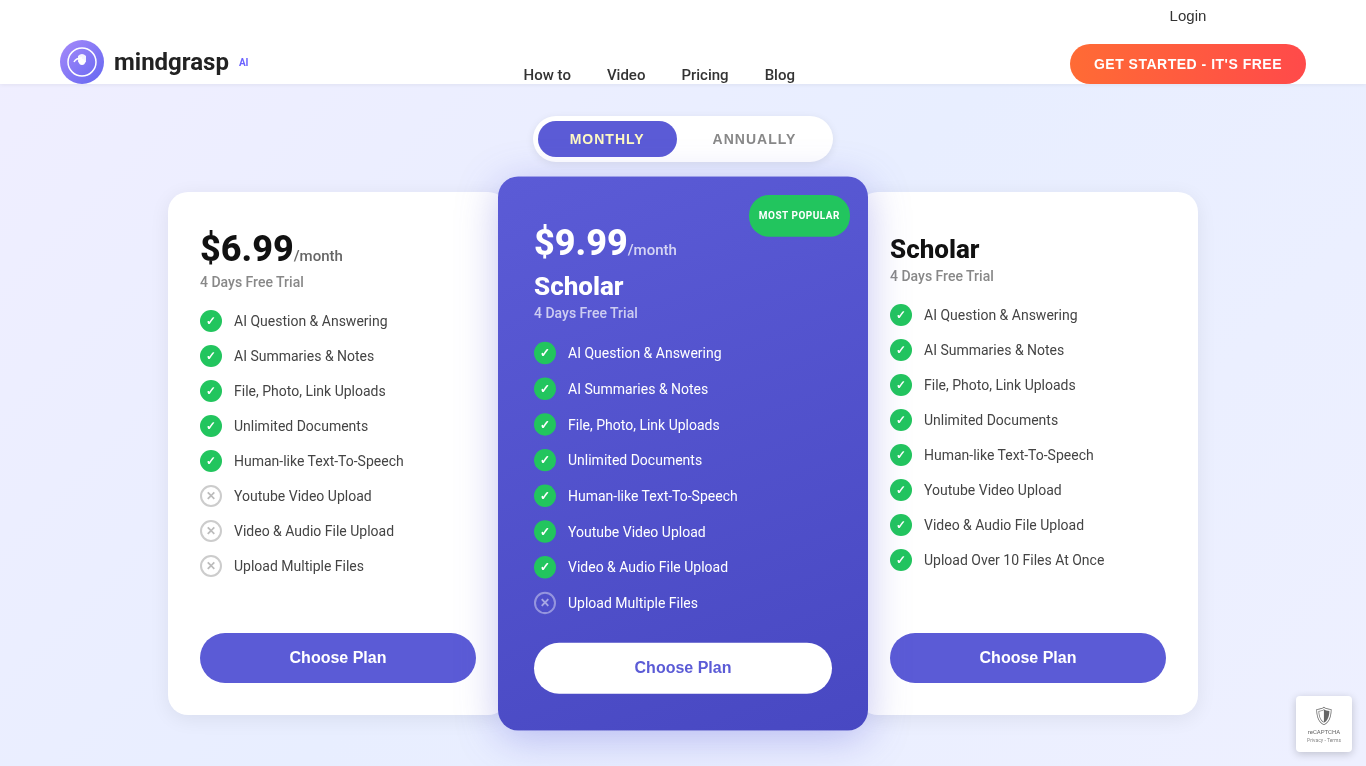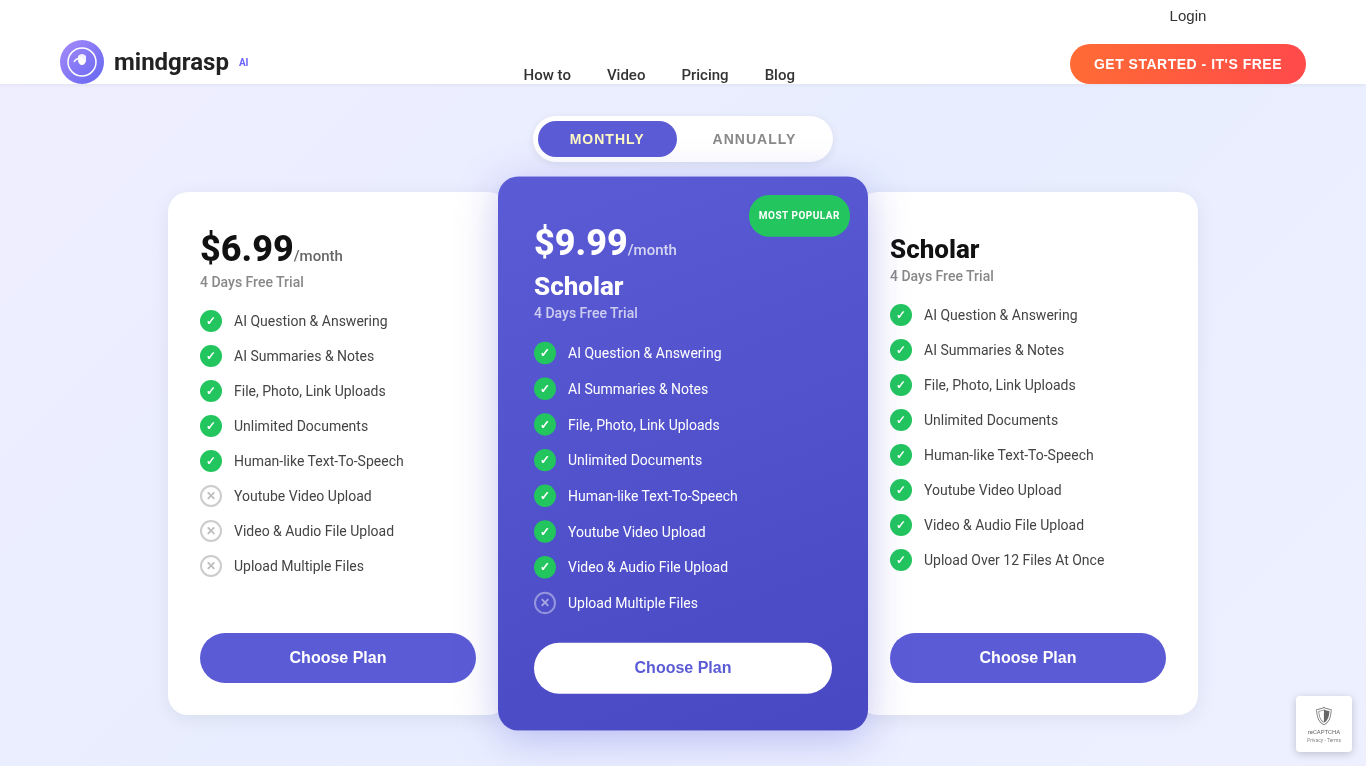--- a/index.html
+++ b/index.html
@@ -424,21 +424,21 @@
       <li class="feature-item">
         <span class="check-icon">✓</span>
         <span>Youtube Video Upload</span>
       </li>
       <li class="feature-item">
         <span class="check-icon">✓</span>
         <span>Video &amp; Audio File Upload</span>
       </li>
       <li class="feature-item">
         <span class="check-icon">✓</span>
-        <span>Upload Over 12 Files At Once</span>
+        <span>Upload Over 10 Files At Once</span>
       </li>
     </ul>
     <button class="choose-btn dark">Choose Plan</button>
   </div>
 
 </div>
 
 <div class="recaptcha-badge">
   <span class="recaptcha-logo">🛡</span>
   <span style="font-size:6px;color:#666;">reCAPTCHA</span>

